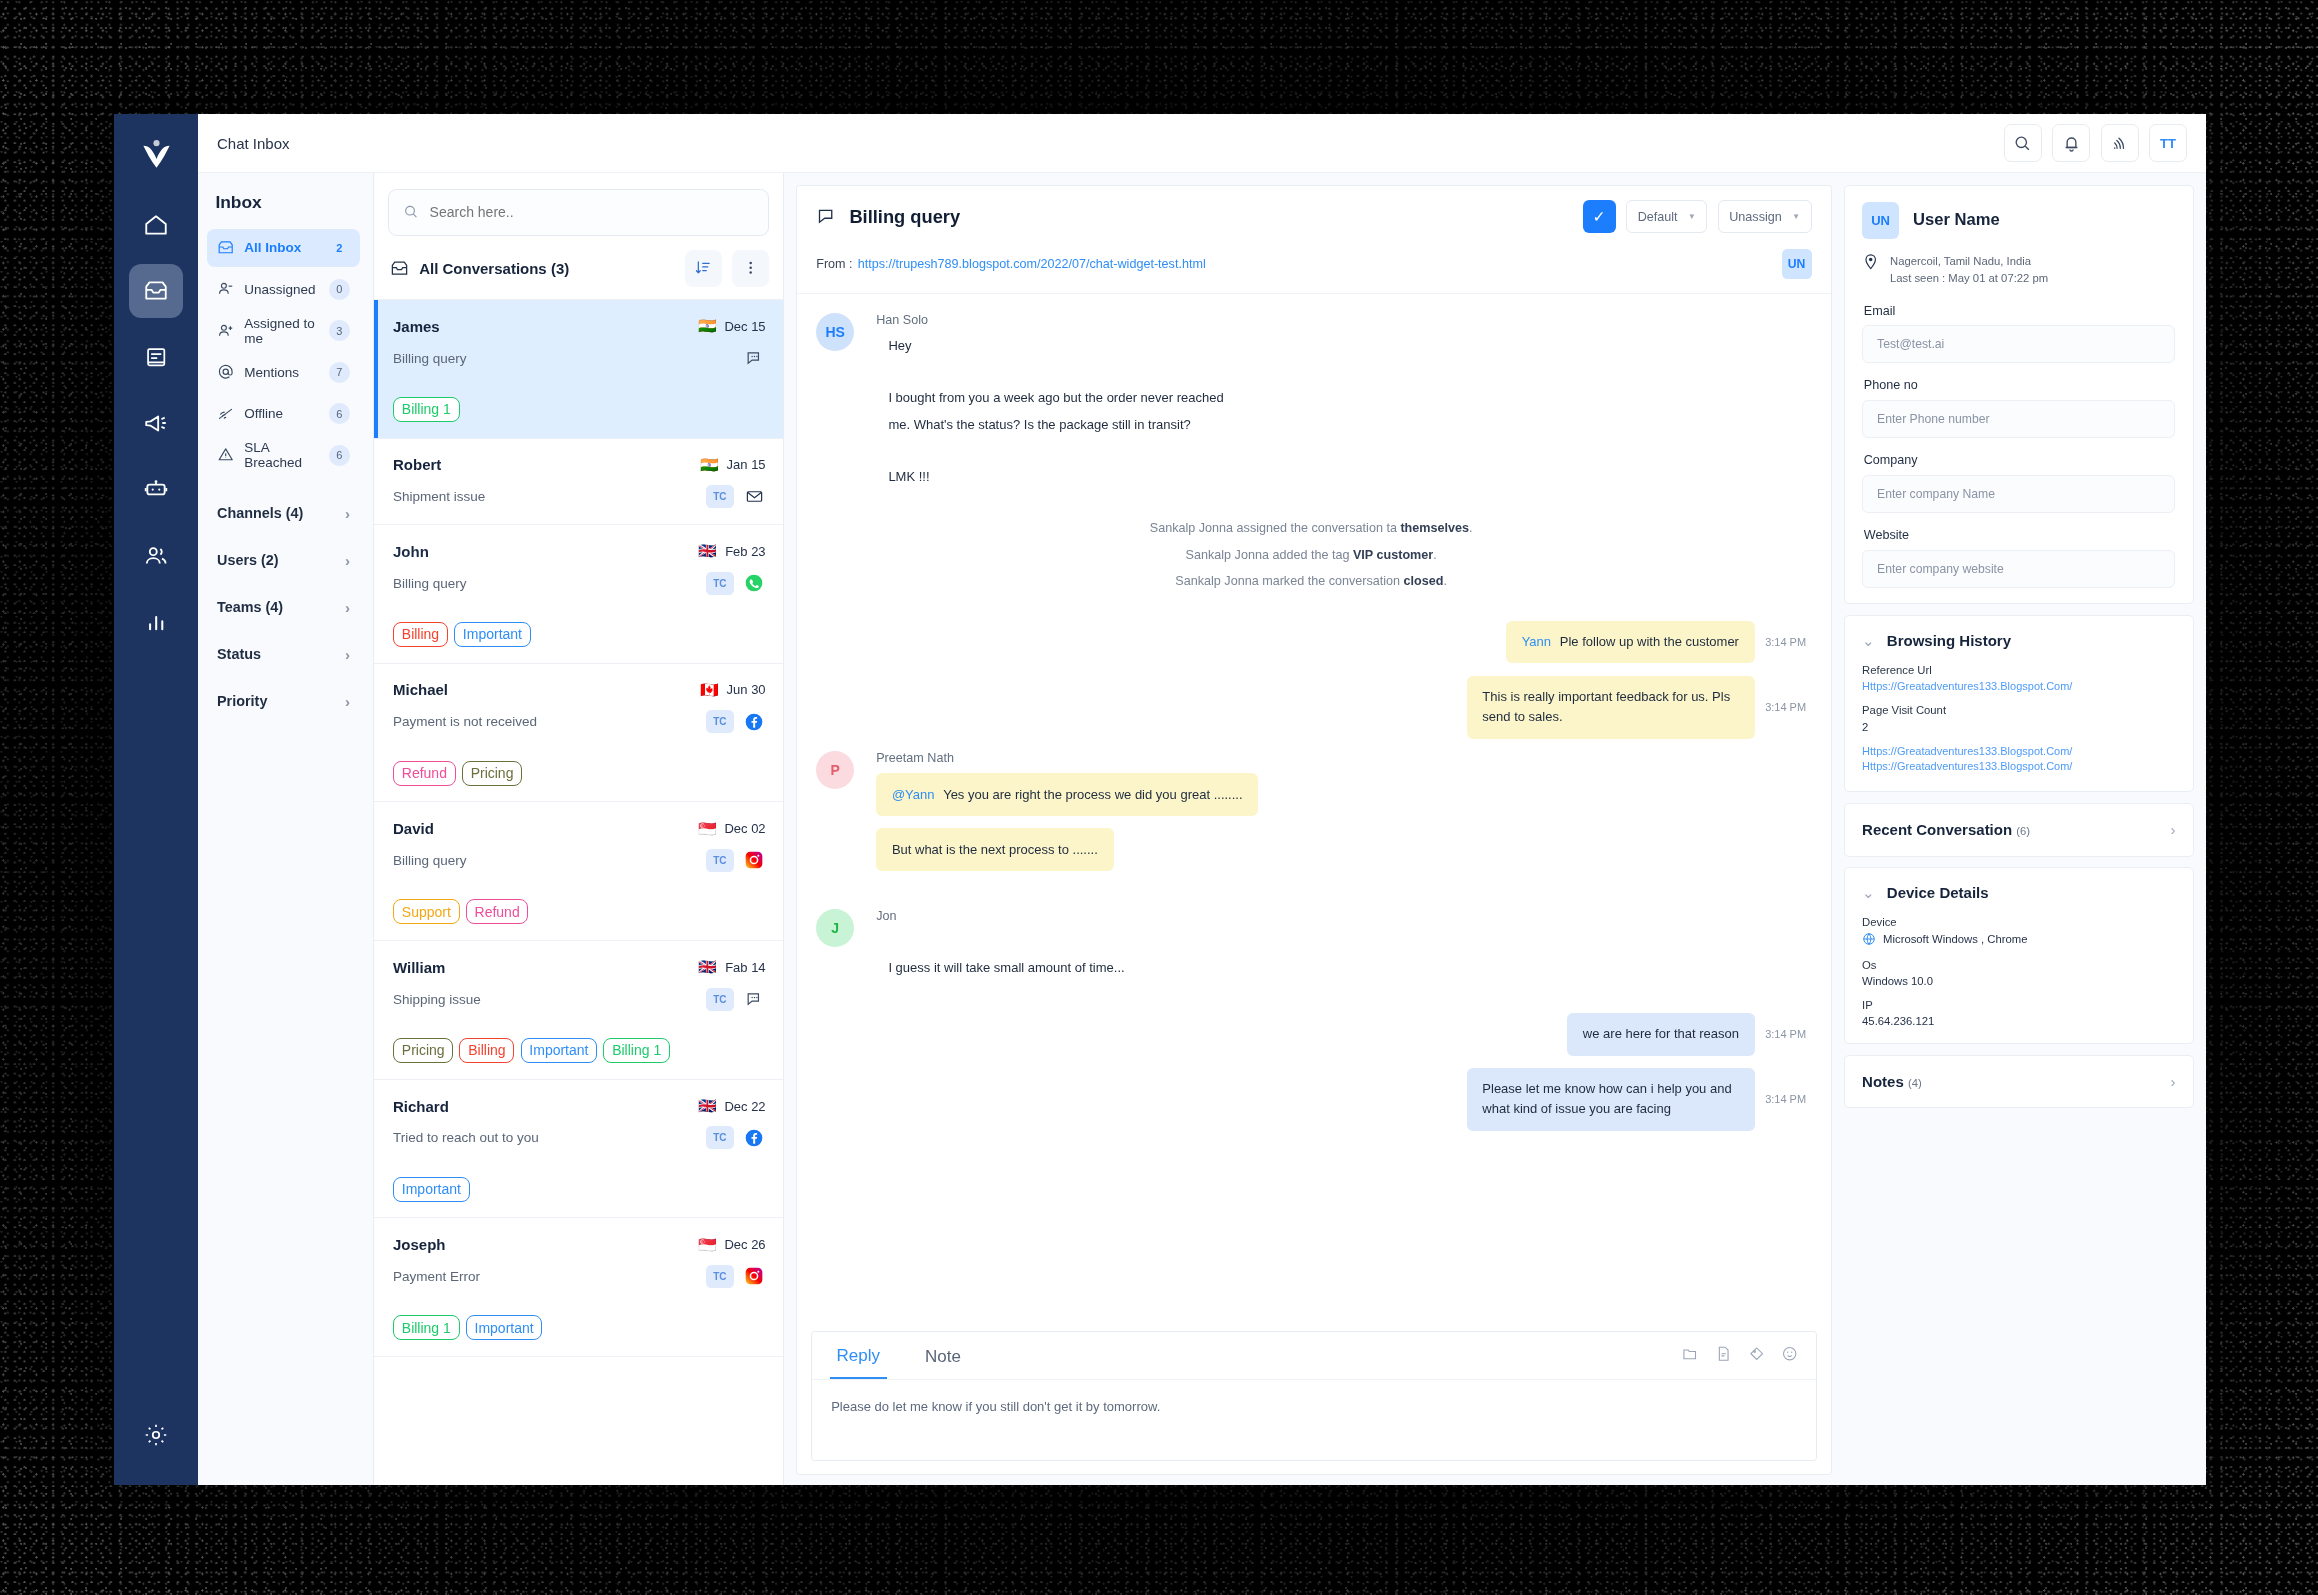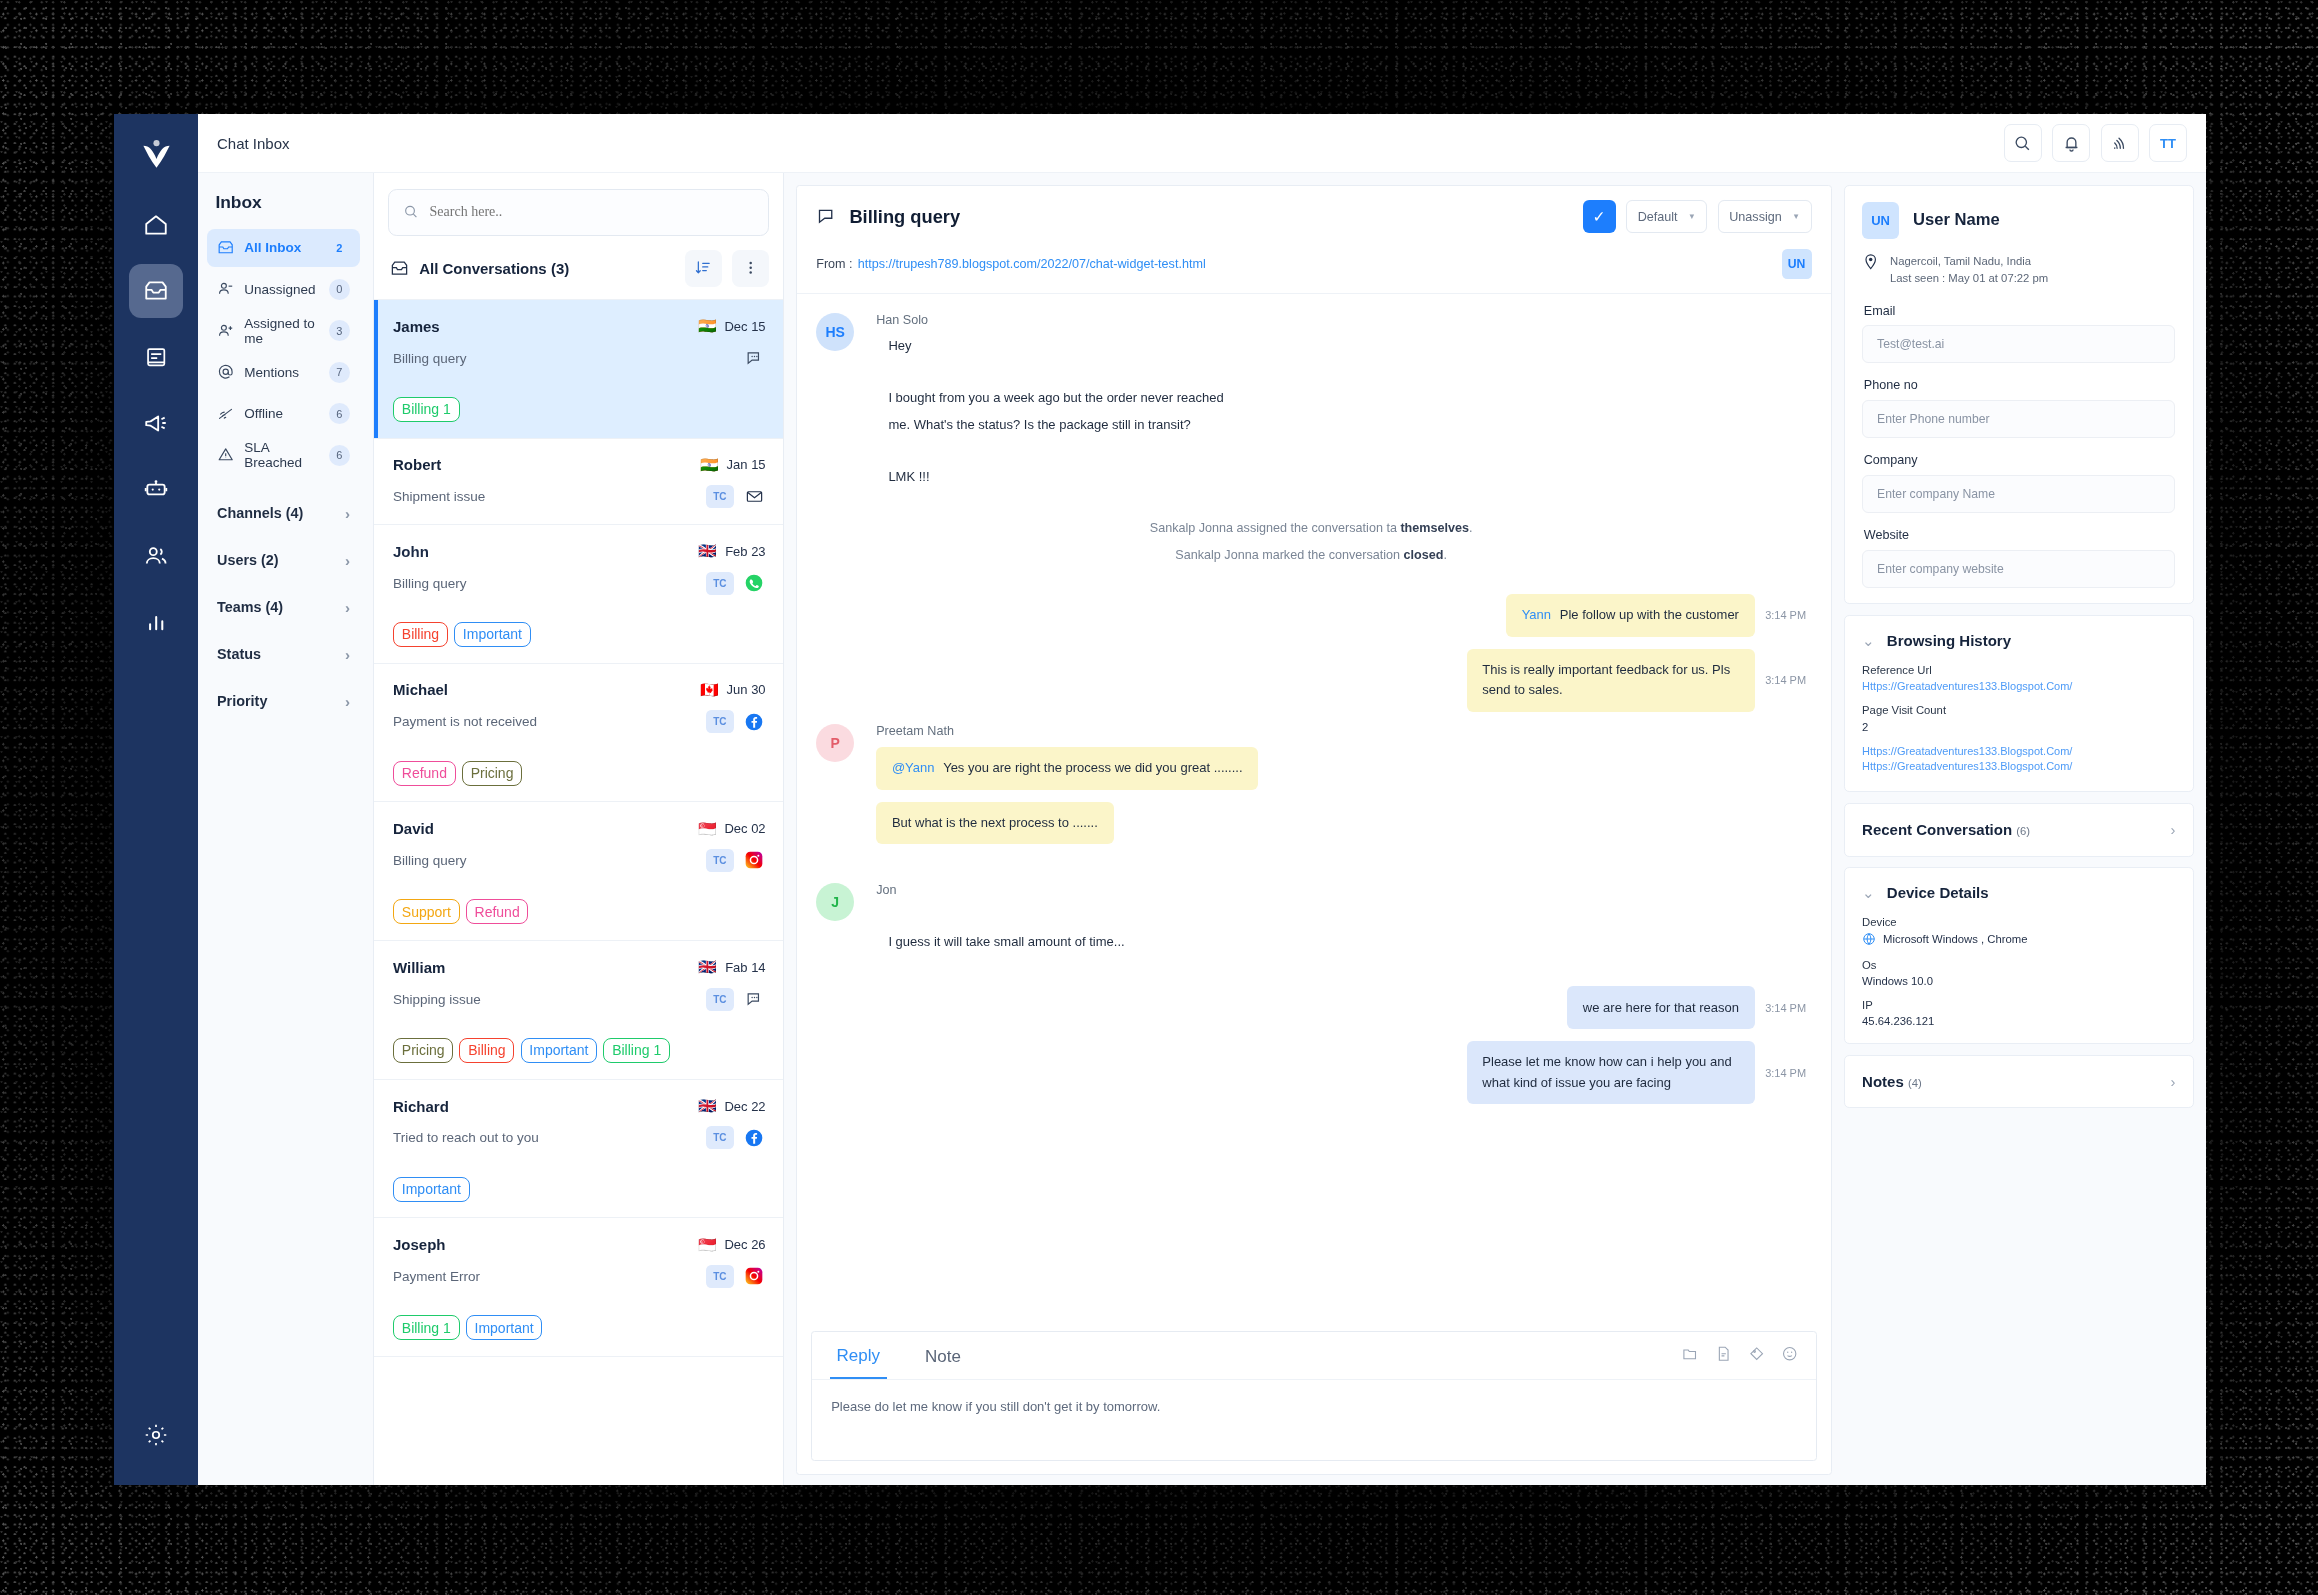--- a/index.html
+++ b/index.html
@@ -77,21 +77,21 @@
 
   
   .convcol{ width:410px; flex:0 0 410px; border-right:0.9px solid #e8edf4; background:#fff; display:flex; flex-direction:column; }
   .searchwrap{ padding:15.7px 14px 10.5px 14px; }
   .search{
     height:47px;border:0.9px solid #e3e9f1;border-radius:8.7px;background:#fcfdff;
     display:flex;align-items:center;gap:10.5px;padding:0 14px;
   }
   .search input{
     border:0;outline:0;background:transparent;font-size:14px;color:#7b8798;
-    font-family:Liberation Serif, serif; width:100%;
+    font-family:Liberation Sans, sans-serif; width:100%;
   }
   .convhdr{
     display:flex;align-items:center;gap:10.5px;padding:3.5px 14px 12.2px 15.7px;
   }
   .convhdr .title{ font-size:15px;font-weight:700;color:#16243c;flex:1; }
   .iconbtn{ width:37px;height:37px;border-radius:7.8px;background:#f4f7fb;display:flex;align-items:center;justify-content:center;cursor:pointer;}
   .convlist{ flex:1; overflow:hidden; }
   .conv{
     border-top:0.9px solid #edf1f6; padding:17.4px 17.4px 15.7px 19px; position:relative; cursor:pointer;
   }
@@ -631,20 +631,23 @@
                 <div class="line">LMK !!!</div>
               </div>
             </div>
 
             <div style="height:14px;"></div>
 
             <div class="sysline">
               <span>Sankalp Jonna assigned the conversation ta </span><b>themselves</b><span>.</span>
             </div>
             <div class="sysline">
+              <span>Sankalp Jonna added the tag </span><b>VIP customer</b><span>.</span>
+            </div>
+            <div class="sysline">
               <span>Sankalp Jonna marked the conversation </span><b>closed</b><span>.</span>
             </div>
 
             <div style="height:23px;"></div>
 
             <div class="bubrow">
               <div class="bub yellow">
                 <span class="mention">Yann</span><span>Ple follow up with the customer</span>
               </div>
               <div class="time">3:14 PM</div>

